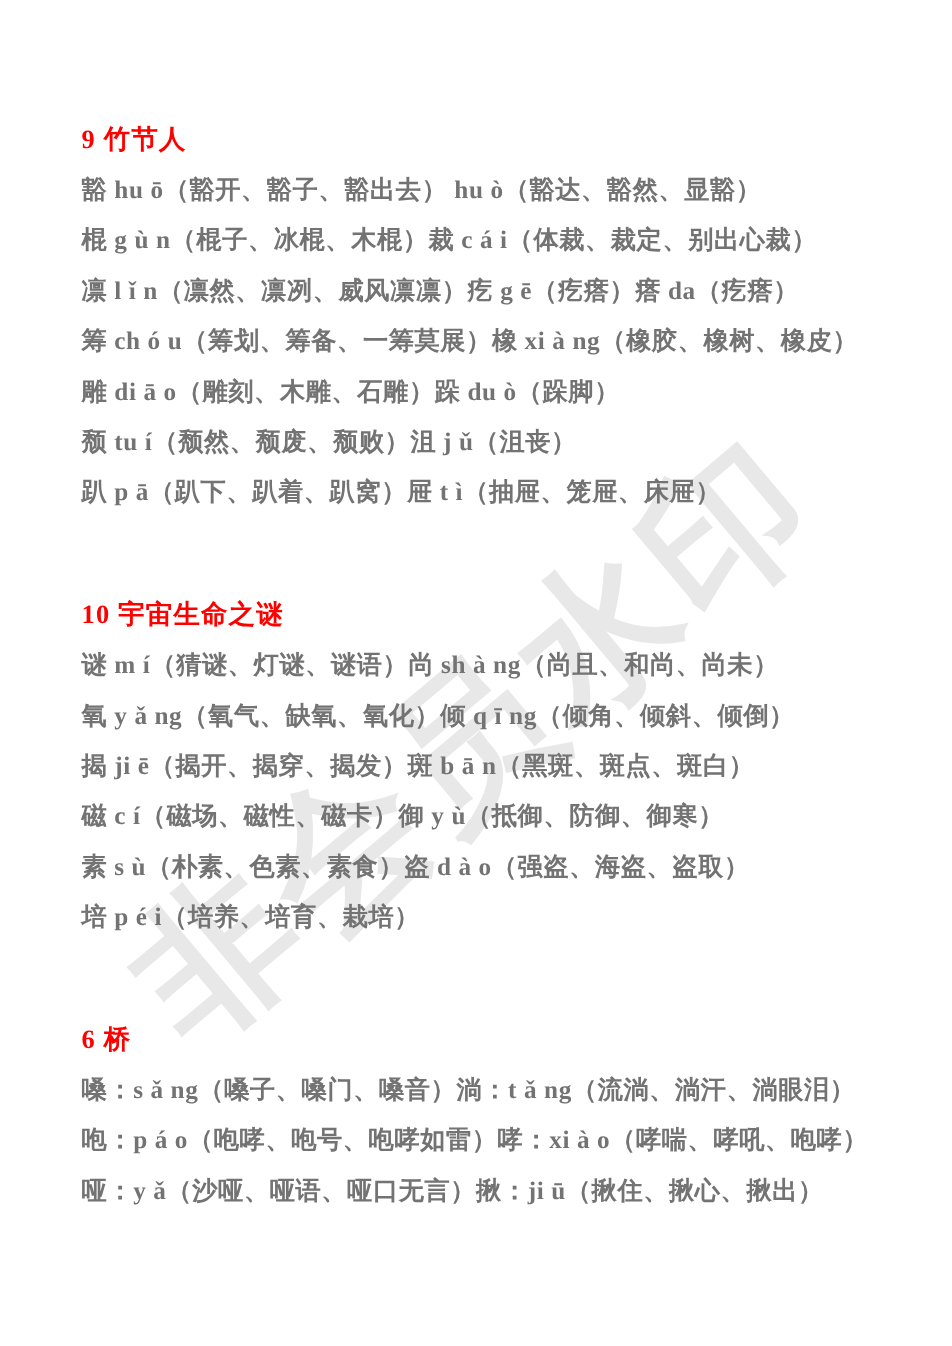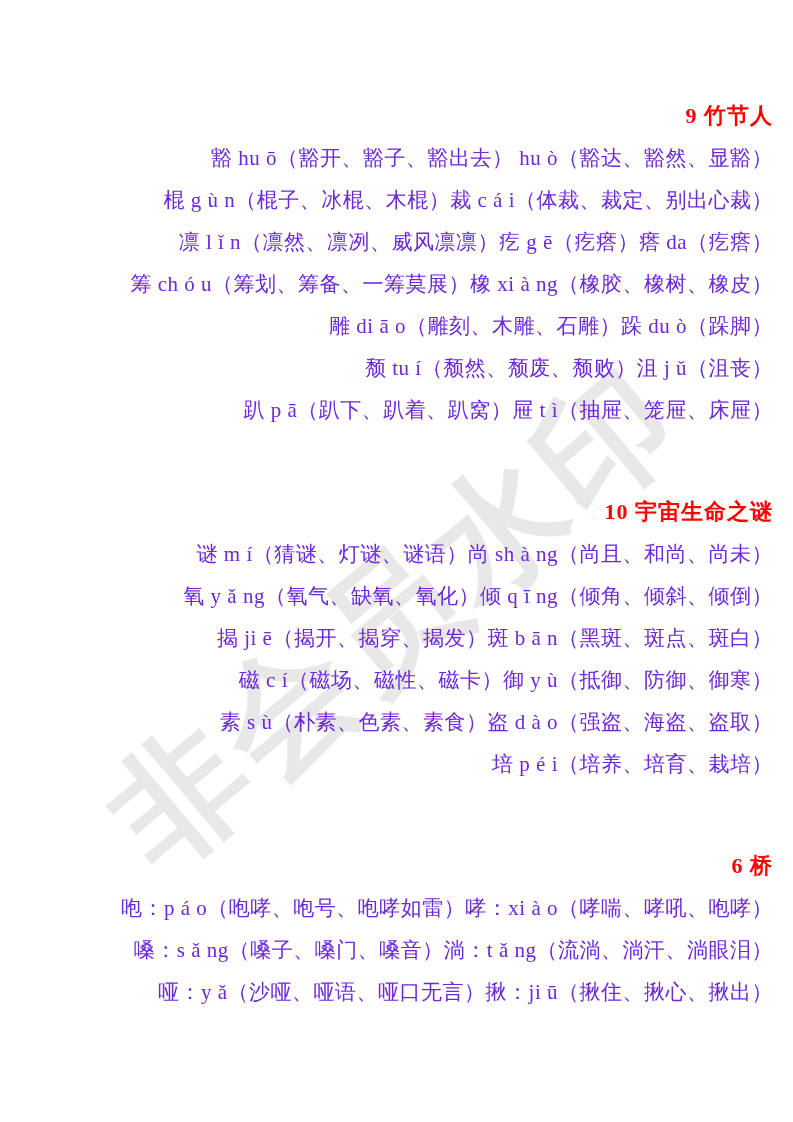--- a/index.html
+++ b/index.html
@@ -27,38 +27,37 @@
     white-space: nowrap;
     z-index: 0;
     user-select: none;
   }
   .content {
     position: absolute;
     left: 68px;
     top: 95px;
     right: 20px;
     z-index: 1;
-    text-align: right;
   }
   .section { margin: 0; }
   .section + .section { margin-top: 60px; }
   .heading {
     margin: 0;
     font-size: 22px;
     font-weight: 700;
     color: #ff0000;
     line-height: 42px;
     letter-spacing: 1px;
     white-space: nowrap;
   }
   .line {
     margin: 0;
     font-size: 21px;
-    font-weight: 400;
-    color: #6d28d9;
+    font-weight: 700;
+    color: #737373;
     line-height: 42px;
     letter-spacing: 0.5px;
     white-space: nowrap;
   }
 </style>
 </head>
 <body>
 
 <div class="page">
 
@@ -82,19 +81,19 @@
       <p class="line">谜 m í（猜谜、灯谜、谜语）尚 sh à ng（尚且、和尚、尚未）</p>
       <p class="line">氧 y ǎ ng（氧气、缺氧、氧化）倾 q ī ng（倾角、倾斜、倾倒）</p>
       <p class="line">揭 ji ē（揭开、揭穿、揭发）斑 b ā n（黑斑、斑点、斑白）</p>
       <p class="line">磁 c í（磁场、磁性、磁卡）御 y ù（抵御、防御、御寒）</p>
       <p class="line">素 s ù（朴素、色素、素食）盗 d à o（强盗、海盗、盗取）</p>
       <p class="line">培 p é i（培养、培育、栽培）</p>
     </div>
 
     <div class="section">
       <h2 class="heading">6 桥</h2>
+      <p class="line">嗓：s ǎ ng（嗓子、嗓门、嗓音）淌：t ǎ ng（流淌、淌汗、淌眼泪）</p>
       <p class="line">咆：p á o（咆哮、咆号、咆哮如雷）哮：xi à o（哮喘、哮吼、咆哮）</p>
-      <p class="line">嗓：s ǎ ng（嗓子、嗓门、嗓音）淌：t ǎ ng（流淌、淌汗、淌眼泪）</p>
       <p class="line">哑：y ǎ（沙哑、哑语、哑口无言）揪：ji ū（揪住、揪心、揪出）</p>
     </div>
 
   </div>
 </div>
 
 </body></html>

